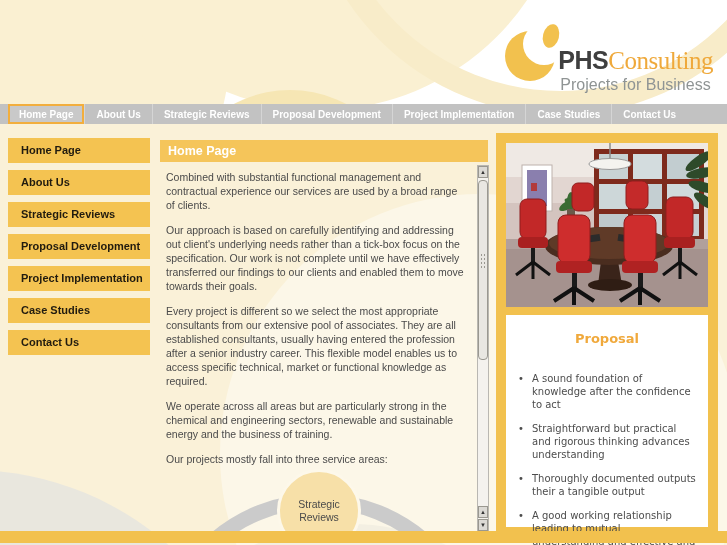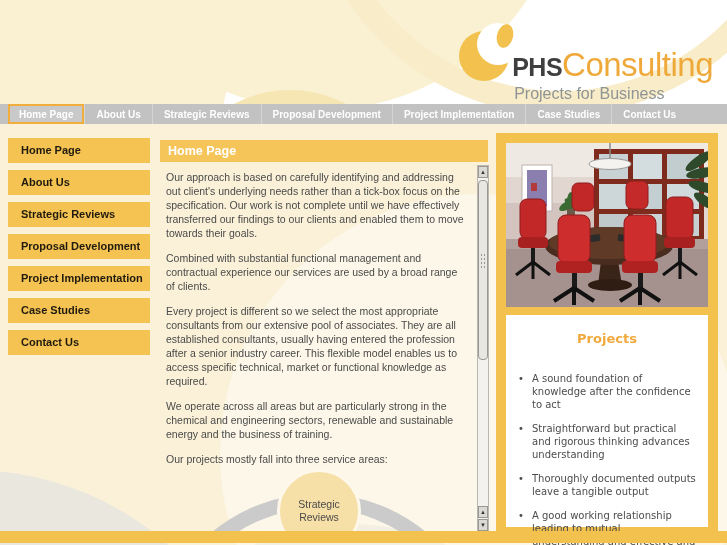--- a/index.html
+++ b/index.html
@@ -13,21 +13,21 @@
   .hd1 { left:-230px; top:-180px; width:460px; height:460px; background:#FAF0D2; }
   .hd2 { left:70px;  top:-390px; width:500px; height:500px; background:#FAF0D2; }
   .hd3 { left:170px; top:90px;  width:240px; height:240px; background:#F6E6B4; }
   .hd4 { left:305px; top:-395px; width:510px; height:510px; background:transparent; border:24px solid #F8ECC9; }
 
   .logo { position:absolute; right:14px; top:20px; display:flex; align-items:flex-start; }
   .logo-icon { margin-right:-4px; margin-top:0; }
   .logo-textcol { display:flex; flex-direction:column; }
   .brand-row { display:flex; align-items:baseline; margin-top:26px; letter-spacing:-0.5px; }
   .brand-bold { font-size:25px; font-weight:bold; color:#3F3F3F; }
-  .brand-accent { font-size:33px; color:#EFA93B; }
+  .brand-accent { font-size:25px; color:#EFA93B;font-family:Liberation Serif, serif; }
   .tagline { font-size:16px; color:#8F9494; margin-top:1px; padding-left:2px; }
 
   
   .nav { position:absolute; left:0; top:104px; width:727px; height:20px; background:#C2C2C2; display:flex; align-items:stretch; padding-left:8px; z-index:5; }
   .nav-tab { display:flex; align-items:center; padding:0 11px; font-size:10px; font-weight:bold; color:#FFFFFF; border-right:1px solid #D5D5D5; text-decoration:none; cursor:pointer; }
   .nav-tab:last-child { border-right:none; }
   .nav-tab.active { box-shadow:inset 0 0 0 2px #F2AE3D; background:#C9C9C9; }
 
   
   .main-bg { position:absolute; left:0; top:124px; width:727px; height:421px; background:#FAF1D8; overflow:hidden; }
@@ -153,23 +153,23 @@
 
       <a class="side-btn">Contact Us</a>
     </aside>
 
   <section class="content">
     <div class="content-title">Home Page</div>
 
     <div class="content-body">
 
 
+        <p class="para">Combined with substantial functional management and contractual experience our services are used by a broad range of clients.</p>
+
         <p class="para">Our approach is based on carefully identifying and addressing out client's underlying needs rather than a tick-box focus on the specification. Our work is not complete until we have effectively transferred our findings to our clients and enabled them to move towards their goals.</p>
-
-        <p class="para">Combined with substantial functional management and contractual experience our services are used by a broad range of clients.</p>
 
         <p class="para">Every project is different so we select the most appropriate consultants from our extensive pool of associates. They are all established consultants, usually having entered the profession after a senior industry career. This flexible model enables us to access specific technical, market or functional knowledge as required.</p>
 
         <p class="para">We operate across all areas but are particularly strong in the chemical and engineering sectors, renewable and sustainable energy and the business of training.</p>
 
         <p class="para">Our projects mostly fall into three service areas:</p>
       </div>
 
     <div class="diagram">
       <svg width="328" height="112" viewBox="0 0 328 112">
@@ -274,36 +274,36 @@
         <g>
           <rect x="118" y="72" width="32" height="48" rx="8" fill="#CE2D2D" stroke="#8F1D1D" stroke-width="1"></rect>
           <rect x="116" y="118" width="36" height="12" rx="4" fill="#B02222"></rect>
           <rect x="132" y="130" width="5" height="15" fill="#1A1A1A"></rect>
           <path d="M134 145 L114 158 M134 145 L154 158 M134 145 L134 162" stroke="#111" stroke-width="4" fill="none"></path>
         </g>
       </svg>
     </div>
 
     <div class="benefits">
-      <div class="benefits-title">Projects</div>
+      <div class="benefits-title">Proposal</div>
       <ul>
 
           <li>
             <span class="bullet">•</span>
             <span>A sound foundation of knowledge after the confidence to act</span>
           </li>
 
           <li>
             <span class="bullet">•</span>
             <span>Straightforward but practical and rigorous thinking advances understanding</span>
           </li>
 
           <li>
             <span class="bullet">•</span>
-            <span>Thoroughly documented outputs leave a tangible output</span>
+            <span>Thoroughly documented outputs their a tangible output</span>
           </li>
 
           <li>
             <span class="bullet">•</span>
             <span>A good working relationship leading to mutual understanding and effective and timely delivery</span>
           </li>
         </ul>
     </div>
   </aside>
 

